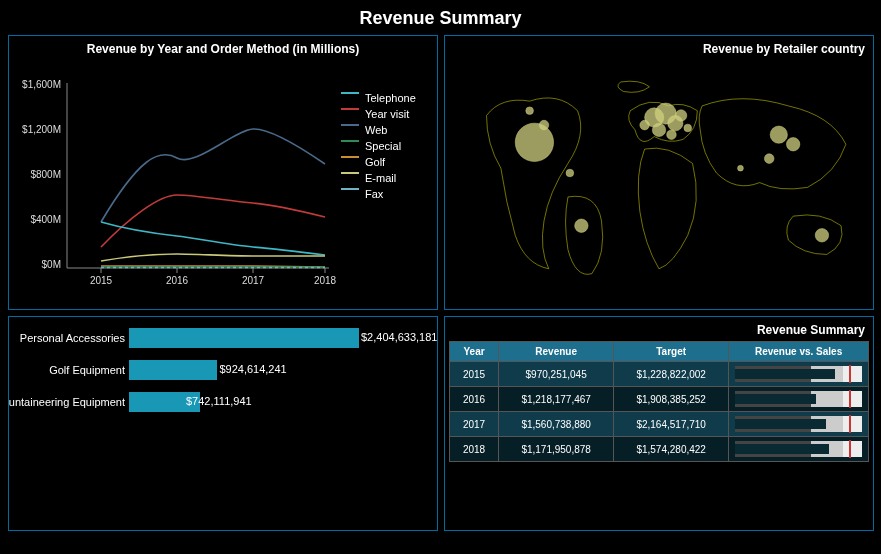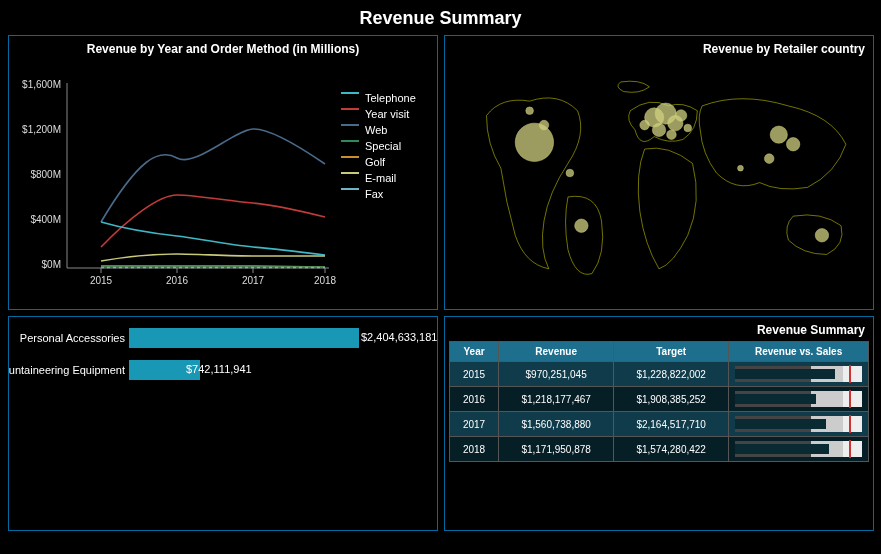--- a/index.html
+++ b/index.html
@@ -185,20 +185,27 @@
   <div class="panel">
     <div id="bar-rows" style="padding:4px 6px 4px 0;">
         <div class="bar-row">
           <div class="bar-label">Personal Accessories</div>
           <div class="bar-track">
             <div class="bar-fill" style="width:230px;background:#1898b5"></div>
             <div class="bar-value" style="left:232px">$2,404,633,181</div>
           </div>
         </div>
         <div class="bar-row">
+          <div class="bar-label">Golf Equipment</div>
+          <div class="bar-track">
+            <div class="bar-fill" style="width:88.43813564177879px;background:#1898b5"></div>
+            <div class="bar-value" style="left:90.43813564177879px">$924,614,241</div>
+          </div>
+        </div>
+        <div class="bar-row">
           <div class="bar-label">Mountaineering Equipment</div>
           <div class="bar-track">
             <div class="bar-fill" style="width:70.98203076405107px;background:#1898b5"></div>
             <div class="bar-value" style="left:57px">$742,111,941</div>
           </div>
         </div>
       </div>
   </div>
 
   <div class="panel">

